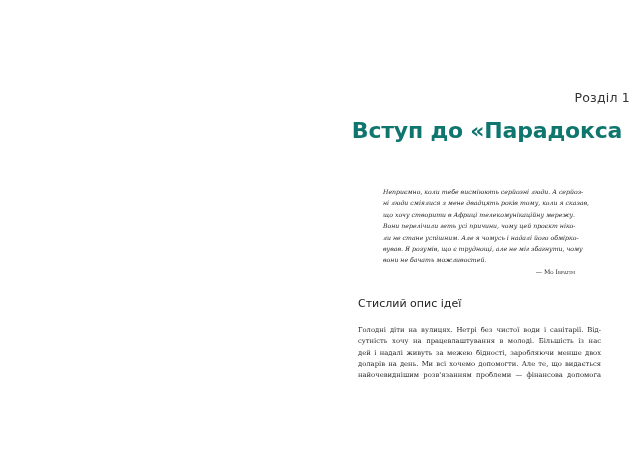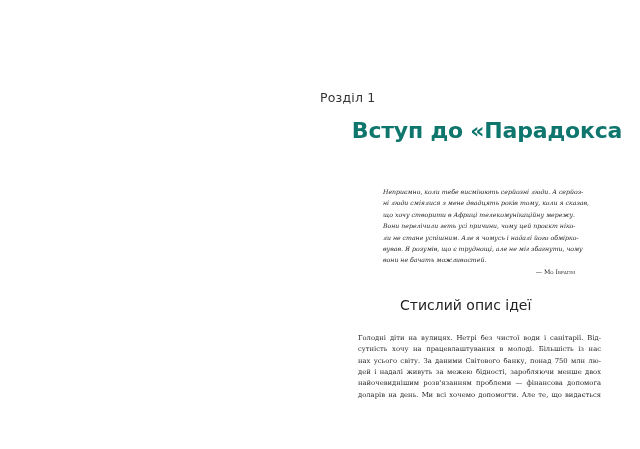--- a/index.html
+++ b/index.html
@@ -3,21 +3,21 @@
   <meta charset="utf-8">
   <style>
     html, body { margin: 0; padding: 0; }
     body {
       width: 640px; height: 449px; background: #ffffff; position: relative; overflow: hidden;
       color: #1a1a1a;
     }
     .page-left { position: absolute; left: 0; top: 0; width: 320px; height: 449px; background: #ffffff; }
     .page-right { position: absolute; left: 320px; top: 0; width: 320px; height: 449px; background: #ffffff; }
     .chapter-label {
-      position: absolute; left: 0; width: 310px; top: 90px; text-align: left;
+      position: absolute; left: 0; width: 310px; top: 90px; text-align: right;
       font-family: "DejaVu Sans", sans-serif; font-size: 12.5px; color: #333; letter-spacing: 0.2px;
     }
     .chapter-title {
       position: absolute; left: 12px; width: 310px; top: 120px; text-align: center;
       font-family: "DejaVu Sans", sans-serif; font-weight: bold; font-size: 22px; line-height: 21px;
       color: #0f766e; letter-spacing: -0.2px;
     }
     .epigraph {
       position: absolute; left: 63px; top: 186px; width: 192px;
       font-family: "DejaVu Serif", serif; font-style: italic; font-size: 6.2px; line-height: 11.4px;
@@ -25,25 +25,25 @@
     }
     .epigraph .ln { display: block; white-space: nowrap; text-align-last: justify; }
     .epigraph .ln.last { text-align-last: left; }
     .attribution {
       position: absolute; left: 63px; width: 192px; top: 268px; text-align: right;
       font-family: "DejaVu Serif", serif; font-size: 6.2px; color: #222;
     }
     .attribution .sc { font-variant: small-caps; }
     .section-heading {
       position: absolute; left: 38px; top: 297px;
-      font-family: "DejaVu Sans", sans-serif; font-size: 14px; color: #222; margin-left: 42px;
+      font-family: "DejaVu Sans", sans-serif; font-size: 11px; color: #222;
     }
     .body-text {
       position: absolute; left: 38px; top: 325px; width: 243px;
-      font-family: "DejaVu Serif", serif; font-size: 6.8px; line-height: 11.35px; color: #1d1d1d; margin-top: 8px;
+      font-family: "DejaVu Serif", serif; font-size: 6.8px; line-height: 11.35px; color: #1d1d1d;
     }
     .body-text .ln { display: block; white-space: nowrap; text-align: justify; text-align-last: justify; }
   </style>
 </head>
 <body>
 
 <div class="page-left"></div>
 
 <div class="page-right">
   <div class="chapter-label">Розділ 1</div>
@@ -65,18 +65,17 @@
   <div class="attribution">
     <span>—</span>
     <span class="sc">Мо Ібрагім</span>
   </div>
 
   <div class="section-heading">Стислий опис ідеї</div>
 
   <div class="body-text">
     <span class="ln">Голодні діти на вулицях. Нетрі без чистої води і санітарії. Від-</span>
     <span class="ln">сутність хочу на працевлаштування в молоді. Більшість із нас</span>
-    <span class="ln">нах усього світу. За даними Світового банку, понад 750 млн лю-</span>
     <span class="ln">дей і надалі живуть за межею бідності, заробляючи менше двох</span>
+    <span class="ln">доларів на день. Ми всі хочемо допомогти. Але те, що видається</span>
     <span class="ln">найочевиднішим розв'язанням проблеми — фінансова допомога</span>
-    <span class="ln">доларів на день. Ми всі хочемо допомогти. Але те, що видається</span>
   </div>
 </div>
 
 </body></html>

